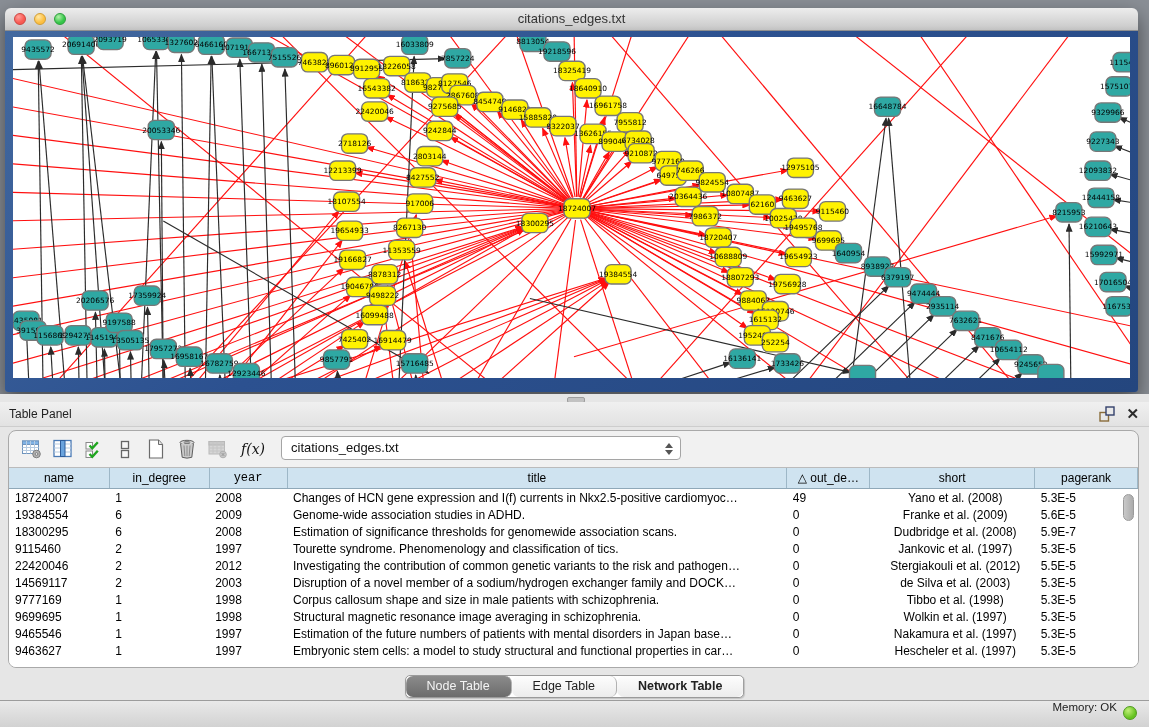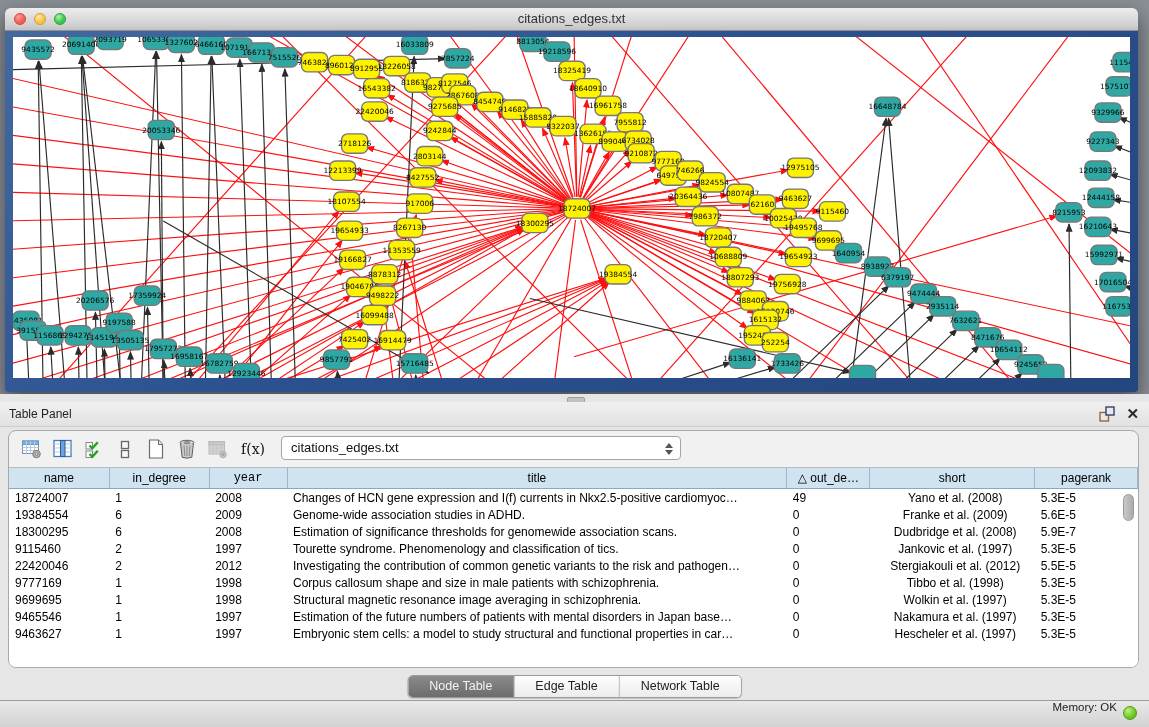--- a/index.html
+++ b/index.html
@@ -29,42 +29,42 @@
   .panel-header{position:absolute;left:0;top:8px;width:100%;height:24px;
     background:linear-gradient(#f0f0f0,#e2e2e2);border-bottom:1px solid #cdcdcd;}
   .panel-title{position:absolute;left:9px;top:5px;font-size:12px;color:#222;}
   .panel-actions{position:absolute;right:10px;top:3px;display:flex;align-items:center;gap:10px;}
   .close-x{font-size:15px;font-weight:bold;color:#2b2b2b;cursor:default;line-height:18px;}
   .group-box{position:absolute;left:8px;top:36px;width:1131px;height:238px;box-sizing:border-box;
     background:#f1f1f1;border:1px solid #a9a9a9;border-radius:8px;overflow:hidden;}
   .toolbar{position:absolute;left:0;top:0;width:100%;height:36px;display:flex;align-items:center;padding-left:10px;box-sizing:border-box;}
   .tbtn{border:none;background:transparent;width:26px;height:26px;padding:1px;margin-right:5px;display:flex;align-items:center;justify-content:center;}
   .tbtn svg{display:block;}
-  .tbtn.fx{font-family:"DejaVu Serif",serif;font-size:14px;color:#111;width:34px;}
+  .tbtn.fx{font-family:"DejaVu Serif",serif;font-style:italic;font-size:14px;color:#111;width:34px;}
   .dropdown{position:absolute;left:272px;top:5px;width:400px;height:24px;box-sizing:border-box;
     background:#fff;border:1px solid #a5a5a5;border-radius:4px;font-size:13px;color:#111;
     line-height:22px;padding-left:9px;}
   .stepper{position:absolute;right:5px;top:3px;width:12px;height:17px;display:flex;flex-direction:column;align-items:center;justify-content:center;gap:2px;}
   .tri-up{width:0;height:0;border-left:4px solid transparent;border-right:4px solid transparent;border-bottom:5px solid #555;}
   .tri-dn{width:0;height:0;border-left:4px solid transparent;border-right:4px solid transparent;border-top:5px solid #555;}
   .tablewrap{position:absolute;left:0;top:36px;right:0;bottom:0;background:#fff;border-top:1px solid #bbb;}
   table.grid{border-collapse:collapse;table-layout:fixed;font-size:12px;color:#000;padding-left:21px;}
   table.grid th{background:#cfe3f0;border-right:1px solid #9db7c7;border-bottom:1px solid #8fa8b8;
     font-weight:normal;height:20px;padding:0 3px;overflow:hidden;white-space:nowrap;text-align:center;}
   table.grid td{height:17px;padding:0 0 0 6px;overflow:hidden;white-space:nowrap;text-overflow:clip;}
   td.c-short{text-align:center;padding:0 2px;}
   .vscroll{position:absolute;right:4px;top:24px;bottom:6px;width:11px;}
   .vthumb{position:absolute;left:0;top:2px;width:11px;height:27px;border-radius:6px;
     background:linear-gradient(90deg,#c9c9c9,#ababab);border:1px solid #9a9a9a;box-sizing:border-box;}
   .seg-tabs{position:absolute;left:50%;transform:translateX(-50%);top:281px;display:flex;
     border:1px solid #9a9a9a;border-radius:5px;overflow:hidden;background:#fff;
     box-shadow:0 1px 1px rgba(0,0,0,.15);}
   .seg{font-size:12.5px;padding:3px 21px 4px;color:#222;background:linear-gradient(#fdfdfd,#ececec);
-    border-right:1px solid #adadad;}
-  .seg:last-child{border-right:none;}
+    border-right:1px solid #adadad;border-radius:7px;}
+  .seg:last-child{border-right:none;font-weight:bold;}
   .seg.active{background:linear-gradient(#8b8b8b,#6c6c6c);color:#f4f4f4;}
   .status-bar{position:absolute;left:0;bottom:0;width:100%;height:26px;
     background:linear-gradient(#e9e9e9,#d2d2d2);border-top:1px solid #9c9c9c;}
   .mem{position:absolute;right:32px;top:0;font-size:11.5px;color:#222;}
   .mem-dot{position:absolute;right:12px;top:5px;width:14px;height:14px;border-radius:50%;
     background:radial-gradient(circle at 35% 30%,#c0ef77,#66c321 65%);border:1px solid #4e9a1d;box-sizing:border-box;}
 </style>
 </head>
 <body>
 
@@ -881,20 +881,29 @@
             <tr>
               <td class="c-name">22420046</td>
               <td class="c-in_degree">2</td>
               <td class="c-year">2012</td>
               <td class="c-title">Investigating the contribution of common genetic variants to the risk and pathogen…</td>
               <td class="c-out_degree">0</td>
               <td class="c-short">Stergiakouli et al. (2012)</td>
               <td class="c-pagerank">5.5E-5</td>
             </tr>
             <tr>
+              <td class="c-name">14569117</td>
+              <td class="c-in_degree">2</td>
+              <td class="c-year">2003</td>
+              <td class="c-title">Disruption of a novel member of a sodium/hydrogen exchanger family and DOCK…</td>
+              <td class="c-out_degree">0</td>
+              <td class="c-short">de Silva et al. (2003)</td>
+              <td class="c-pagerank">5.3E-5</td>
+            </tr>
+            <tr>
               <td class="c-name">9777169</td>
               <td class="c-in_degree">1</td>
               <td class="c-year">1998</td>
               <td class="c-title">Corpus callosum shape and size in male patients with schizophrenia.</td>
               <td class="c-out_degree">0</td>
               <td class="c-short">Tibbo et al. (1998)</td>
               <td class="c-pagerank">5.3E-5</td>
             </tr>
             <tr>
               <td class="c-name">9699695</td>

